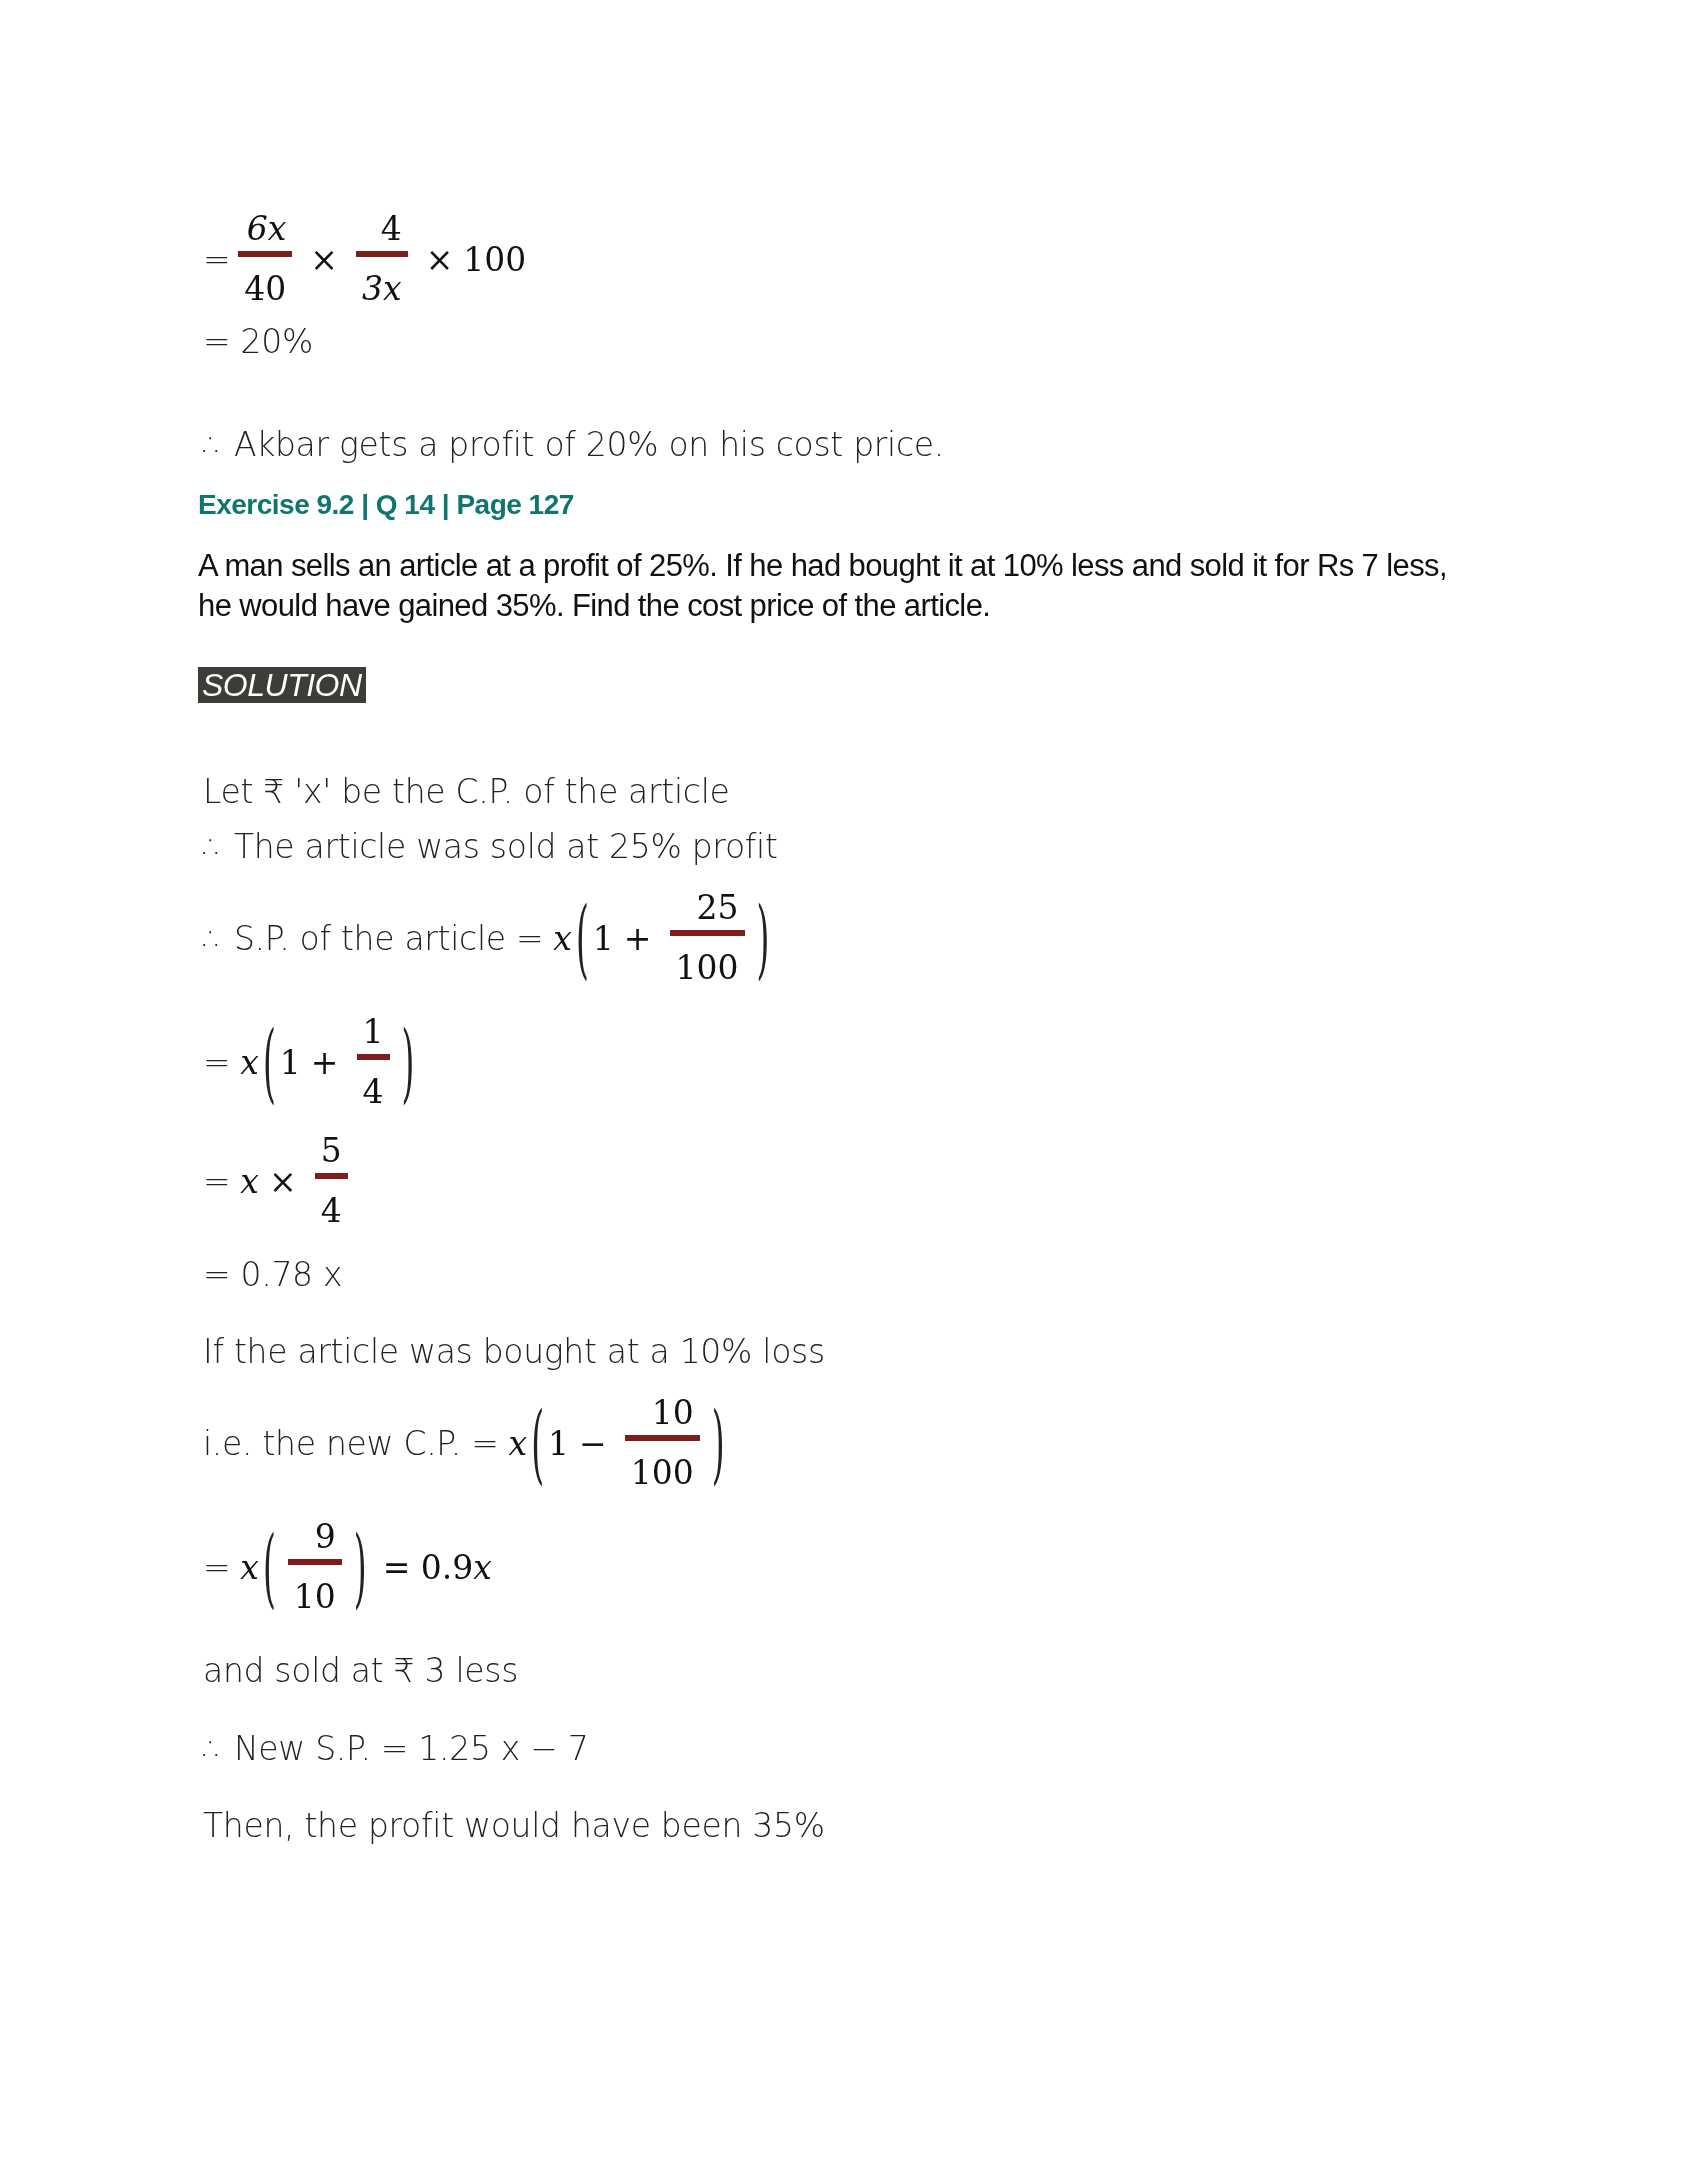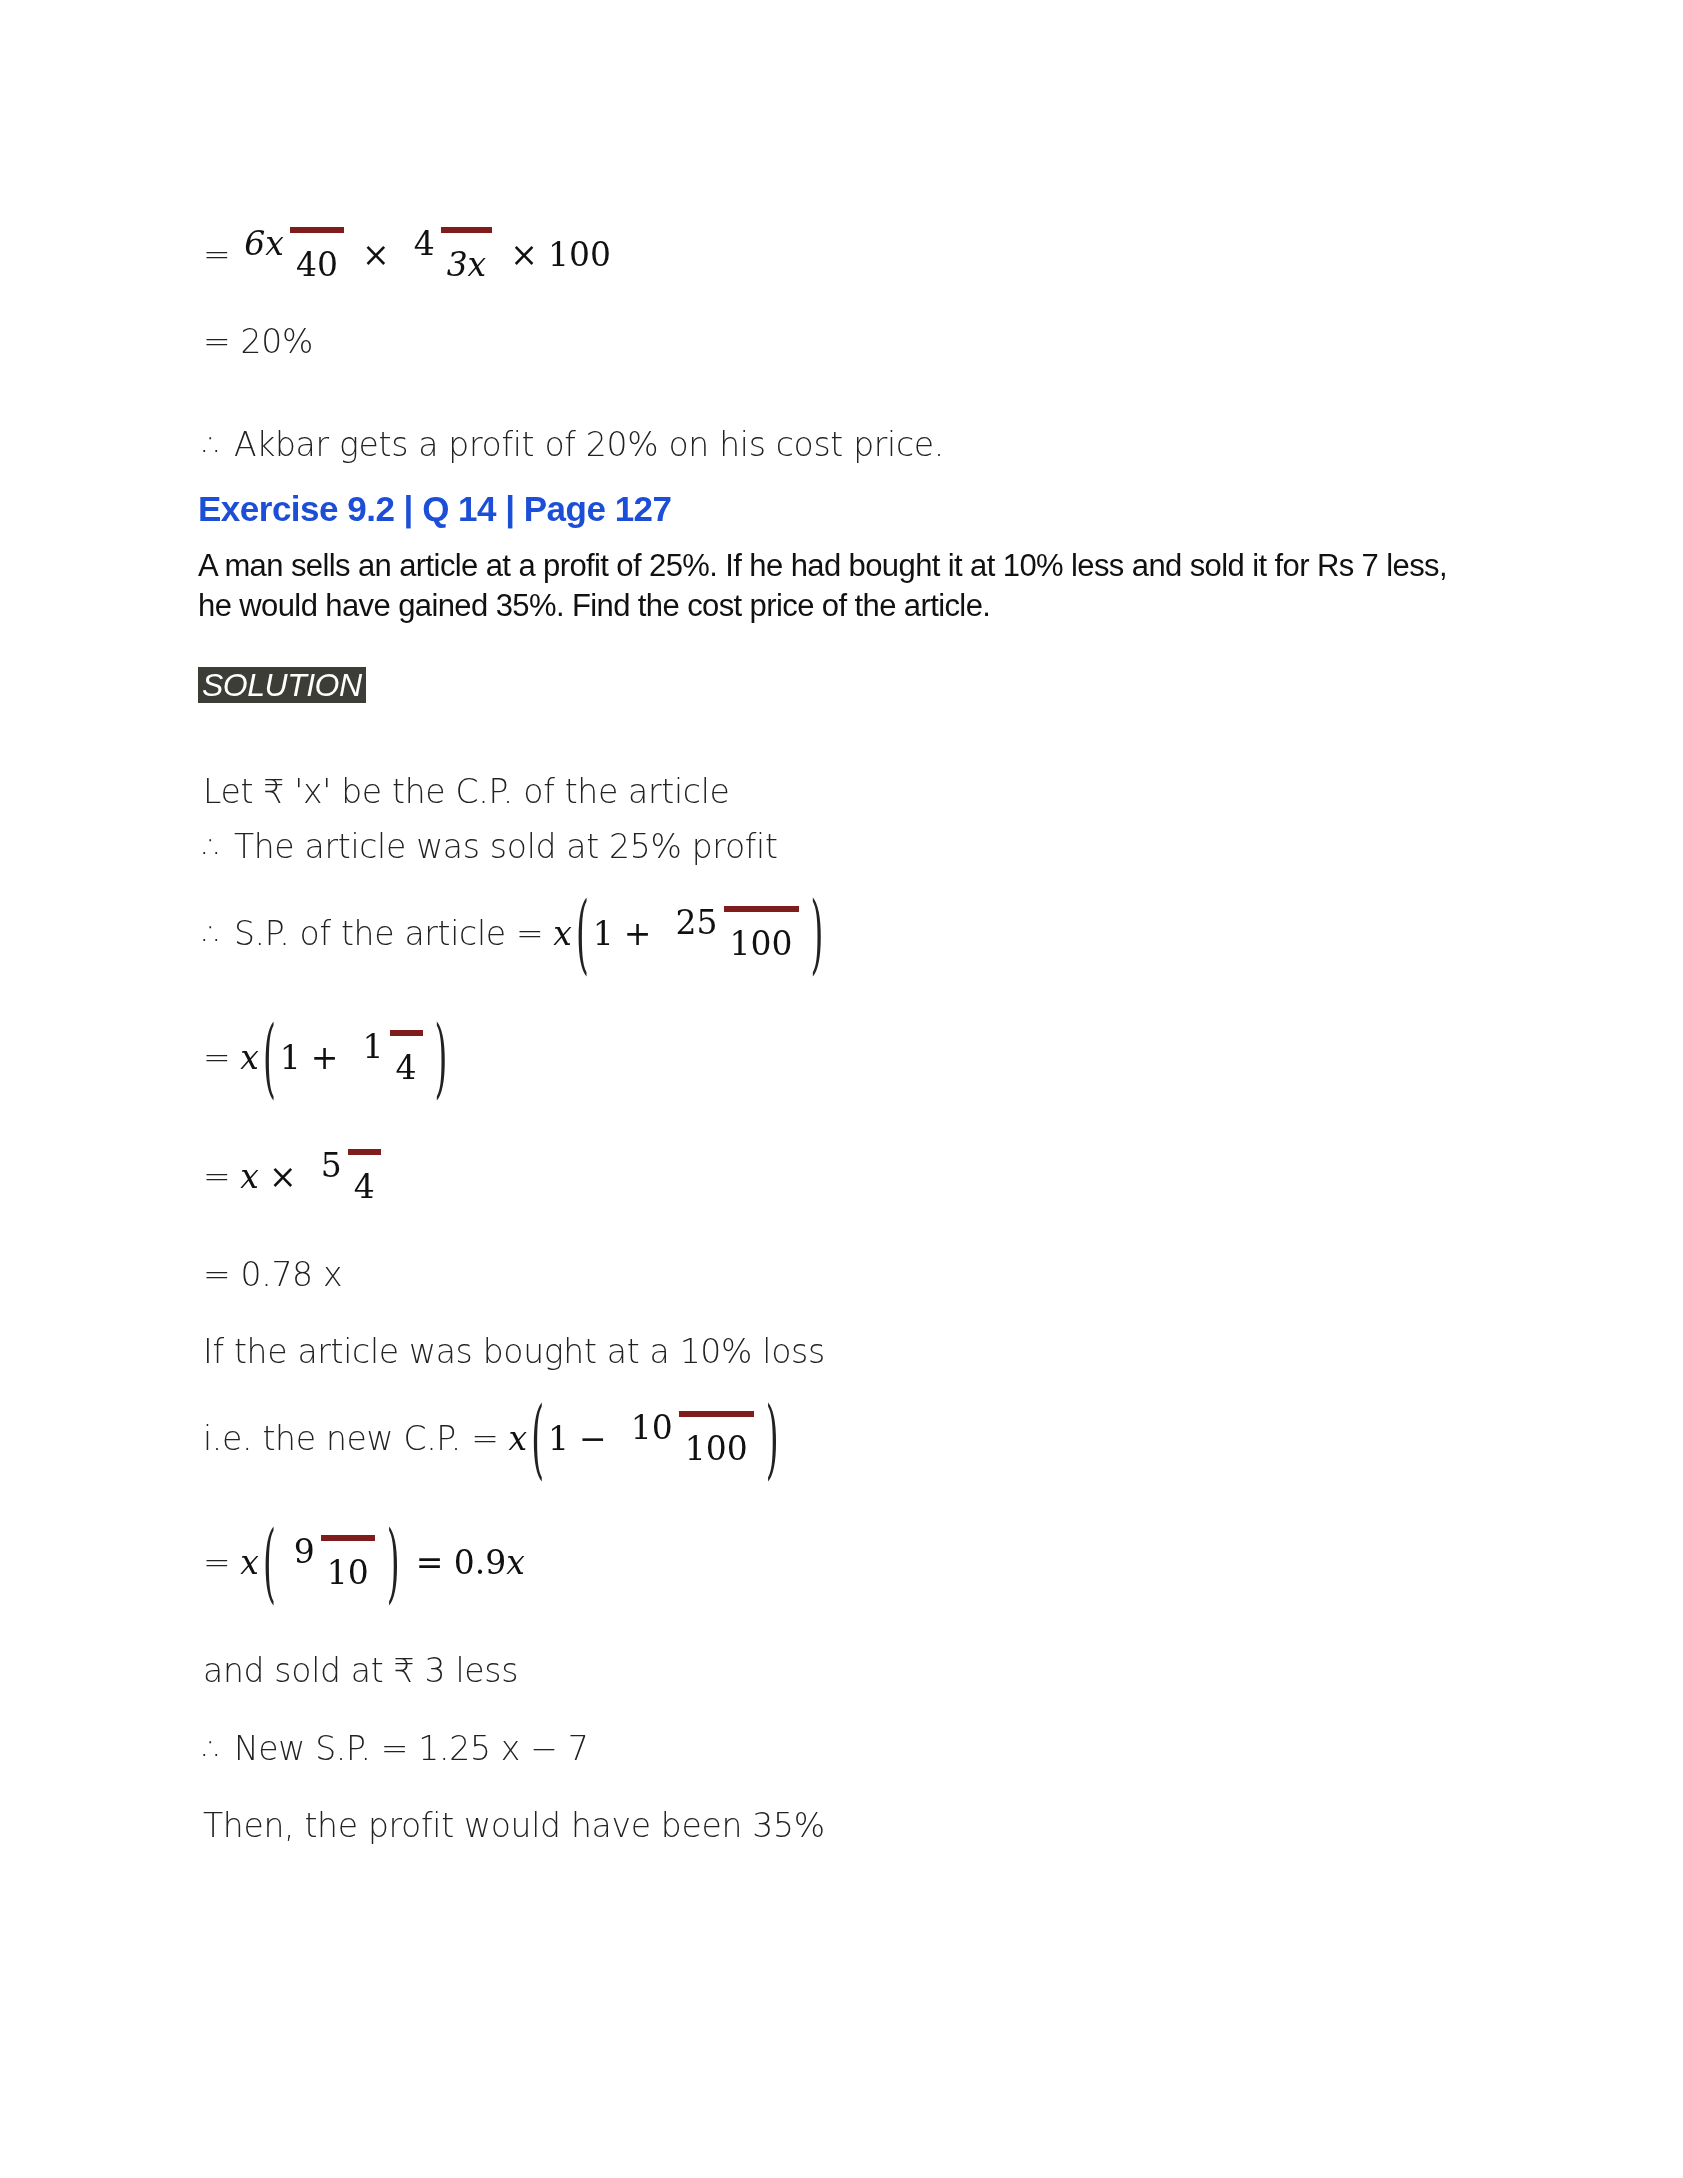--- a/index.html
+++ b/index.html
@@ -2,26 +2,26 @@
 <html><head>
 <meta charset="utf-8">
 <style>
   html, body { margin: 0; padding: 0; background: #ffffff; }
   body { width: 1683px; height: 2178px; position: relative; overflow: hidden; }
   .line { position: absolute; left: 203px; color: #1a1a1a; white-space: nowrap; }
   .sol { font-family: "DejaVu Sans", sans-serif; font-size: 33px; color: #222; font-weight: 300; letter-spacing: -0.3px; }
   .math { font-family: "DejaVu Serif", "Liberation Serif", serif; font-size: 33px; color: #111; }
   .mi { font-family: "DejaVu Serif", serif; font-style: italic; }
   .mrow { display: inline-flex; align-items: center; }
-  .frac { display: inline-flex; align-items: flex-start; margin: 15px 8px; vertical-align: middle; }
+  .frac { display: inline-flex; flex-direction: column; align-items: flex-end; margin: 0 8px; vertical-align: middle; }
   .frac .num { padding: 0 6px 4px; line-height: 1.05; }
   .frac .den { padding: 15px 6px 0; border-top: 6px solid #7f1d1d; line-height: 1.05; }
   .paren { font-family: "DejaVu Serif", serif; font-weight: 200; transform: scaleY(2.6); display: inline-block; margin: 0 4px; color: #222; }
   .op { margin: 0 10px; }
-  .heading { position: absolute; left: 198px; top: 489px; font-family: "Liberation Sans", sans-serif; font-weight: bold; font-size: 35px; color: #1d4ed8; letter-spacing: -0.5px; }
+  .heading { position: absolute; left: 198px; top: 489px; font-family: "Liberation Sans", sans-serif; font-weight: bold; font-size: 28px; color: #0f766e; letter-spacing: -0.5px; }
   .question { position: absolute; left: 198px; top: 546px; width: 1287px; font-family: "Liberation Sans", sans-serif; font-size: 31px; line-height: 40px; color: #111; letter-spacing: -0.6px; }
   .badge { position: absolute; left: 198px; top: 667px; height: 36px; padding: 0 4px; background: #3b3d36; color: #fff; font-family: "Liberation Sans", sans-serif; font-style: italic; font-size: 32px; line-height: 36px; letter-spacing: -0.5px; }
 </style>
 </head>
 <body>
 
 <div class="line math mrow" style="top:212px;">
   <span class="sol">=</span>
   <span class="frac">
     <span class="num mi">6x</span>

